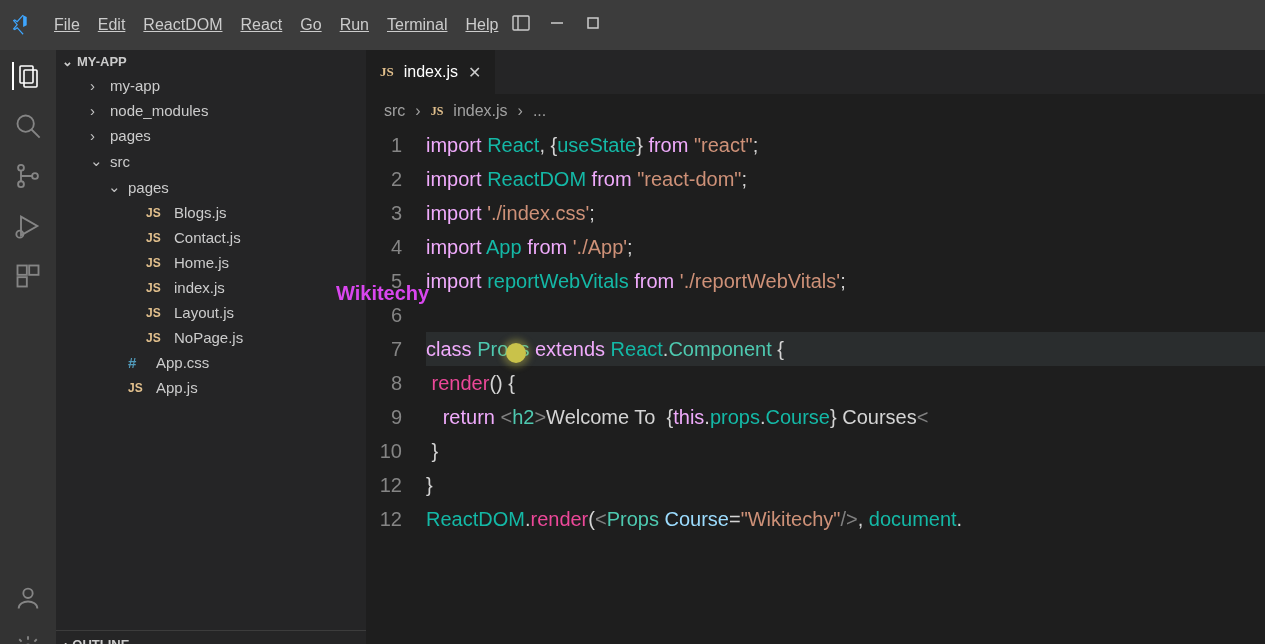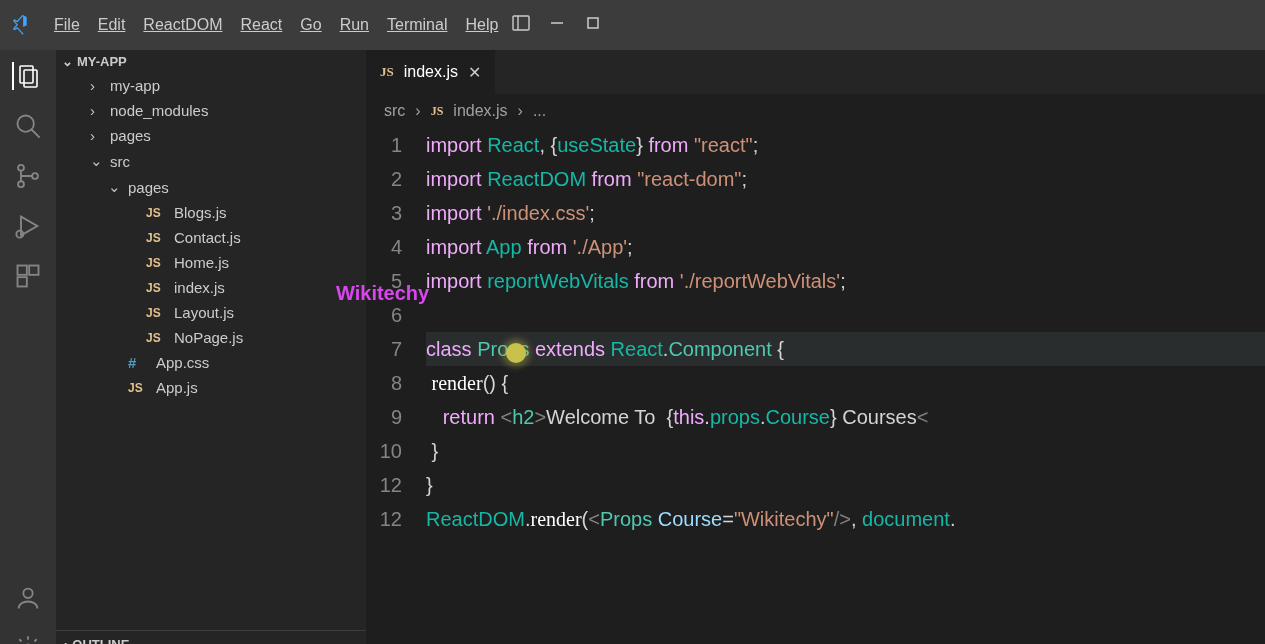--- a/index.html
+++ b/index.html
@@ -47,21 +47,21 @@
 .tab .close { color:#cccccc; font-size:16px;}
 .breadcrumb { display:flex; align-items:center; gap:10px; padding:8px 18px; color:#a0a0a0; font-size:16px;}
 .breadcrumb .jsico { color:#e2c08d; font-weight:700; font-size:12px; font-family:"Segoe UI";}
 .code { flex:1; overflow:hidden; font-size:20px; line-height:34px; position:relative;}
 .code-row { display:flex; white-space:pre; }
 .gutter { width:60px; text-align:right; color:#858585; padding-right:24px;}
 .line { flex:1; min-width:0; overflow:hidden;}
 .line.hl { background:#2a2d2e; }
 .tok-kw { color:#f0abfc; }
 .tok-var { color:#14b8a6;text-align:right; }
-.tok-fn  { color:#ffffff;font-family:Liberation Serif, serif; }
+.tok-fn  { color:#ec4899; }
 .tok-type{ color:#4ec9b0; }
 .tok-str { color:#ce9178; }
 .tok-punc{ color:#d4d4d4; }
 .tok-attr{ color:#9cdcfe; }
 .tok-tag { color:#808080; }
 .tok-name{ color:#4ec9b0; }
 .cursor-ball { position:absolute; width:20px; height:20px; background:#c9c24a; border-radius:50%; box-shadow:0 0 6px 4px rgba(201,194,74,0.35); left:140px; top:215px; pointer-events:none;}
 </style>
 </head>
 <body>

